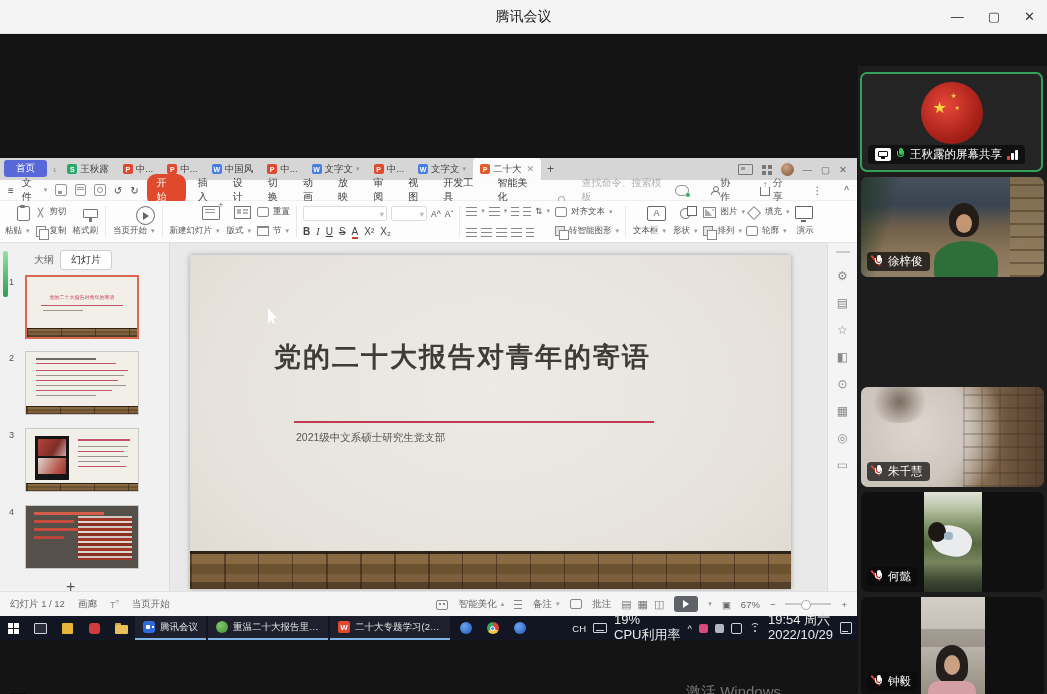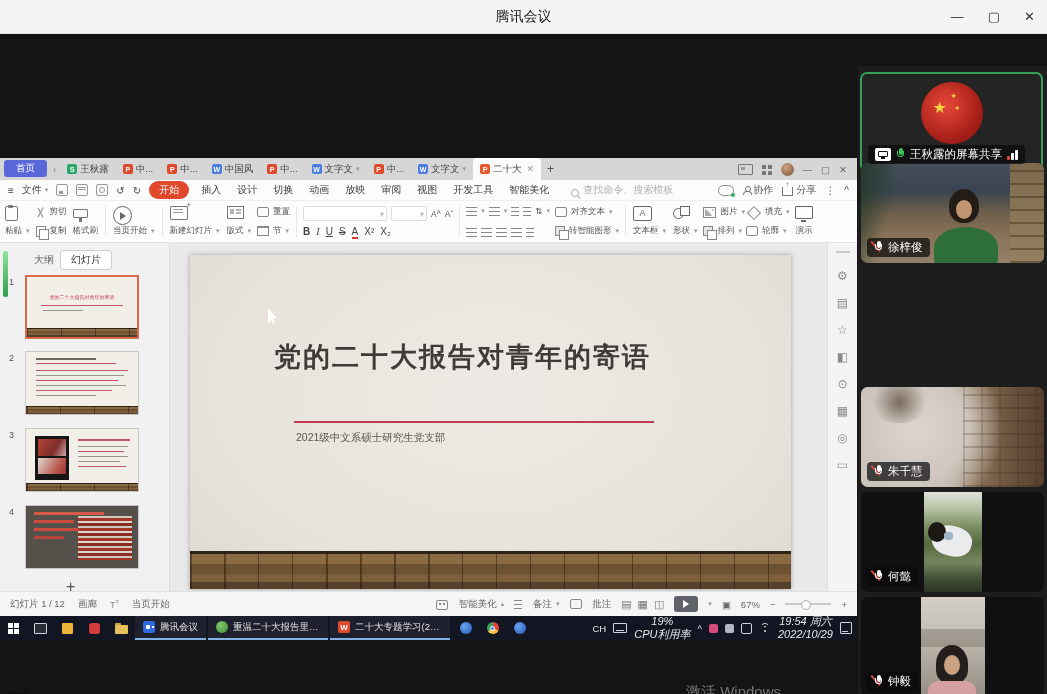--- a/index.html
+++ b/index.html
@@ -41,37 +41,37 @@
   .menurow{position:absolute;left:0;top:22px;width:857px;height:21px;background:#fcfcfc;
            display:flex;align-items:center;padding:0 8px;box-sizing:border-box;gap:8px;
            font-size:10px;color:#444;border-bottom:1px solid #efefef;}
   .mi{display:flex;align-items:center;gap:3px;}
   .sq-ic{width:10px;height:10px;border:1px solid #999;border-radius:2px;position:relative;}
   .sq-ic.save::after{content:"";position:absolute;left:2px;bottom:1px;width:4px;height:3px;background:#999;}
   .sq-ic.print::after{content:"";position:absolute;left:1px;top:2px;right:1px;height:1px;background:#999;box-shadow:0 2px 0 #999;}
   .sq-ic.prev::after{content:"";position:absolute;left:2px;top:2px;width:4px;height:4px;border:1px solid #999;border-radius:50%;}
   .ribtab{padding:2px 4px;color:#3c3c3c;}
   .ribtab.active{background:#e0492c;color:#fff;border-radius:9px;padding:2px 10px;}
-  .searchbox{display:flex;align-items:flex-end;gap:4px;color:#b0b0b0;margin-left:10px;}
+  .searchbox{display:flex;align-items:flex-end;gap:16px;color:#b0b0b0;margin-left:10px;}
   .mag{width:6px;height:6px;border:1px solid #aaa;border-radius:50%;position:relative;}
   .mag::after{content:"";position:absolute;right:-3px;bottom:-2px;width:4px;height:1px;background:#aaa;transform:rotate(45deg);}
-  .menur-right{margin-left:auto;display:flex;align-items:center;gap:9px;color:#555;}
+  .menur-right{margin-left:auto;display:flex;align-items:center;gap:22px;color:#555;}
   .clouddot{position:relative;width:14px;height:9px;border:1px solid #8a8a8a;border-radius:7px;}
   .clouddot::after{content:"";position:absolute;right:-2px;bottom:-2px;width:4px;height:4px;border-radius:50%;background:#35b05a;}
   .person-ic{width:7px;height:8px;position:relative;}
   .person-ic::before{content:"";position:absolute;left:2px;top:0;width:4px;height:4px;border-radius:50%;border:1px solid #777;}
   .person-ic::after{content:"";position:absolute;left:0;bottom:-1px;width:7px;height:3px;border:1px solid #777;border-bottom:none;border-radius:4px 4px 0 0;}
   .share-arrow{width:9px;height:8px;border:1px solid #777;border-top:none;position:relative;margin-top:3px;}
   .share-arrow::after{content:"↑";position:absolute;left:2px;top:-7px;font-size:8px;color:#777;}
   
   .toolbar{position:absolute;left:0;top:43px;width:857px;height:42px;background:#fdfdfd;
            border-bottom:1px solid #e2e2e2;display:flex;align-items:stretch;gap:5px;
            padding:2px 4px;box-sizing:border-box;font-size:8.5px;color:#555;overflow:hidden;}
   .tsep{width:1px;background:#e8e8e8;margin:3px 1px;}
-  .tbig{display:flex;flex-direction:column;align-items:flex-start;justify-content:space-between;padding:3px 1px;white-space:nowrap;}
+  .tbig{display:flex;flex-direction:column;align-items:flex-end;justify-content:space-between;padding:3px 1px;white-space:nowrap;}
   .tcol{display:flex;flex-direction:column;justify-content:space-between;padding:3px 0;white-space:nowrap;}
   .trow{display:flex;align-items:center;gap:4px;}
   .chv{color:#999;font-size:7px;}
   .ib{position:relative;display:inline-block;}
   .ic-paste{width:11px;height:13px;border:1.2px solid #777;border-radius:2px;}
   .ic-paste::before{content:"";position:absolute;left:2px;top:-2px;width:5px;height:2.5px;background:#777;border-radius:1px;}
   .ic-cut{width:10px;height:11px;}
   .ic-cut::before,.ic-cut::after{content:"";position:absolute;left:4.5px;top:0;width:1.4px;height:11px;background:#888;}
   .ic-cut::before{transform:rotate(28deg);} .ic-cut::after{transform:rotate(-28deg);}
   .ic-copy{width:8px;height:9px;border:1.1px solid #888;background:#fff;}
@@ -178,21 +178,21 @@
   .tapp .lbl{overflow:hidden;text-overflow:ellipsis;font-size:9.5px;color:#e3e3e3;}
   .ai-meet{width:12px;height:12px;border-radius:3px;background:#2d6cdf;position:relative;flex:0 0 auto;}
   .ai-meet::after{content:"";position:absolute;left:3px;top:4px;width:4px;height:4px;background:#fff;border-radius:1px;box-shadow:5px 0 0 -1px #fff;}
   .ai-green{width:12px;height:12px;border-radius:50%;background:radial-gradient(circle at 35% 35%,#7ec96a,#3e8f33);flex:0 0 auto;}
   .ai-wps{width:12px;height:12px;border-radius:2px;background:#e0492c;color:#fff;font-size:8px;font-weight:bold;
           display:flex;align-items:center;justify-content:center;flex:0 0 auto;}
   .circ-blue{width:12px;height:12px;border-radius:50%;background:radial-gradient(circle at 35% 35%,#6aa4f0,#2158b8);}
   .circ-chrome{width:12px;height:12px;border-radius:50%;background:conic-gradient(#e04438 0 33%,#f7c543 0 66%,#3ba55c 0 100%);position:relative;}
   .circ-chrome::after{content:"";position:absolute;left:3.5px;top:3.5px;width:5px;height:5px;border-radius:50%;background:#4a86e8;border:1px solid #fff;box-sizing:border-box;}
   .tray{margin-left:auto;display:flex;align-items:center;gap:7px;padding-right:5px;}
-  .tray .two{line-height:1.15;text-align:center;font-size:11px;white-space:nowrap;font-style:italic;}
+  .tray .two{line-height:1.15;text-align:left;font-size:13px;white-space:nowrap;}
   .kbd{width:12px;height:8px;border:1px solid #cfd4de;border-radius:1px;position:relative;}
   .kbd::after{content:"";position:absolute;left:2px;bottom:1px;width:8px;height:1px;background:#cfd4de;}
   .mini{width:9px;height:9px;border-radius:2px;}
   .mini.pink{background:#d84a7a;} .mini.light{background:#cfd4de;opacity:.85;} .mini.dark{border:1px solid #cfd4de;background:transparent;}
   .wifi{position:relative;width:12px;height:10px;}
   .wifi::before{content:"";position:absolute;left:1px;top:0;width:10px;height:10px;border:1.4px solid #d8d8d8;border-radius:50%;
                 clip-path:polygon(50% 55%,-10% -10%,110% -10%);box-sizing:border-box;}
   .wifi::after{content:"";position:absolute;left:4px;top:3px;width:4px;height:4px;border:1.2px solid #d8d8d8;border-radius:50%;
                clip-path:polygon(50% 55%,-30% -30%,130% -30%);box-sizing:border-box;}
   .wifi b{position:absolute;left:5.5px;top:7px;width:2px;height:2px;background:#d8d8d8;border-radius:50%;}
@@ -701,21 +701,21 @@
         <span class="mic on"></span>
         <span>王秋露的屏幕共享</span>
         <span class="bars">
             <i></i>
             <i></i>
             <i></i>
           </span>
       </div>
     </div>
 
-    <div class="tile" style="top:97px">
+    <div class="tile" style="top:111px">
       <div class="vwrap v2">
         <div class="shelf"></div>
           <div class="head"></div>
           <div class="body"></div>
       </div>
       <div class="namepill">
         <span class="mic">
             <i class="slash"></i>
           </span>
         <span>徐梓俊</span>

